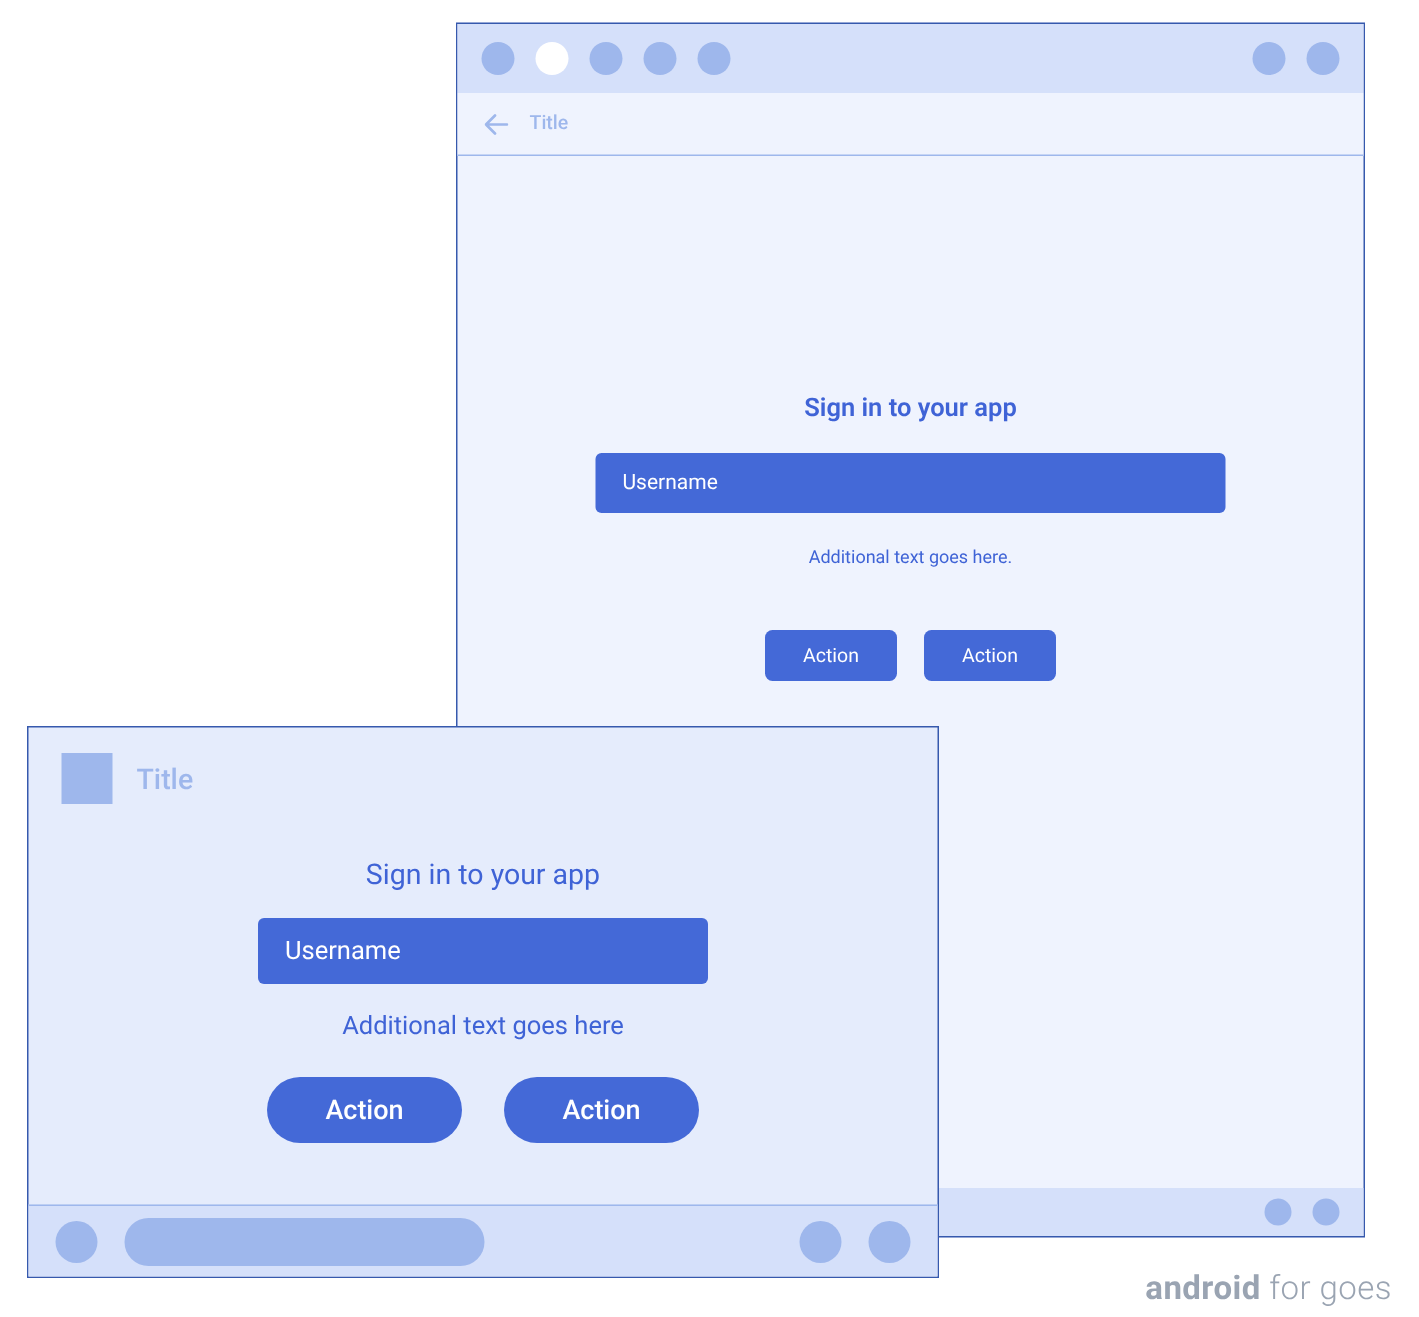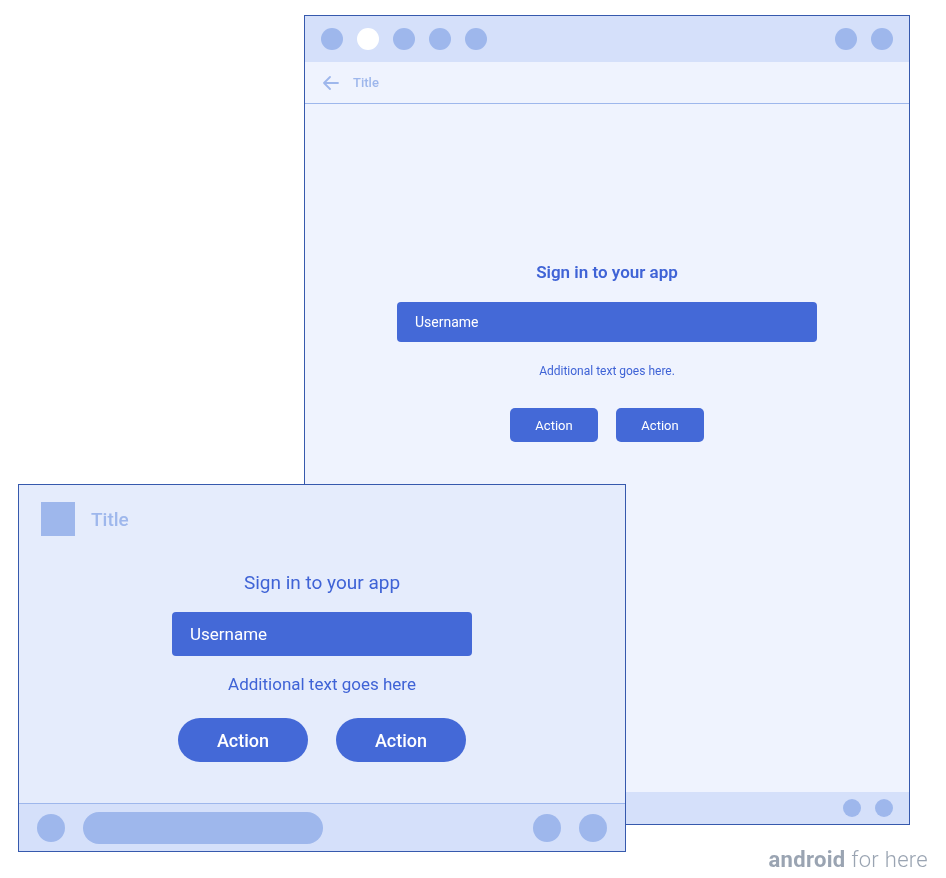--- a/index.html
+++ b/index.html
@@ -87,21 +87,21 @@
       display: flex;
       align-items: center;
       padding: 0 18px;
       color: #ffffff;
       font-size: 14px;
       margin-bottom: 22px;
     }
     .dl-additional {
       font-size: 12px;
       color: #3f63d6;
-      margin-bottom: 30px;
+      margin-bottom: 42px;
     }
     .dl-buttons {
       display: flex;
       gap: 18px;
     }
     .dl-btn {
       min-width: 88px;
       height: 34px;
       background: #4469d7;
       border-radius: 5px;
@@ -311,14 +311,14 @@
       <span class="pill"></span>
     </div>
     <div class="ds-nav-right">
       <span class="dot"></span>
       <span class="dot"></span>
     </div>
   </div>
 </div>
 
 <div class="brand">
-  <span class="bold">android</span><span class="thin"> for here</span>
+  <span class="bold">android</span><span class="thin"> for goes</span>
 </div>
 
 </body></html>

